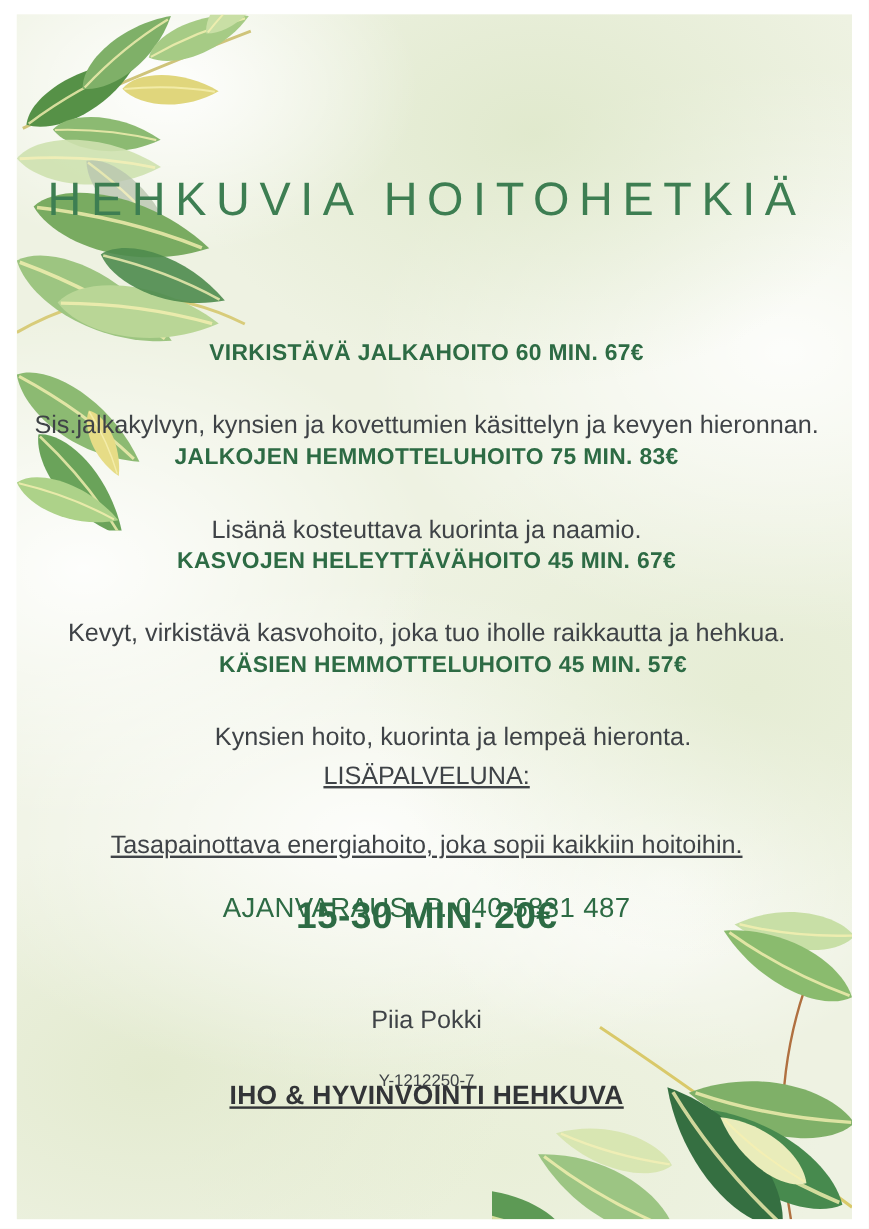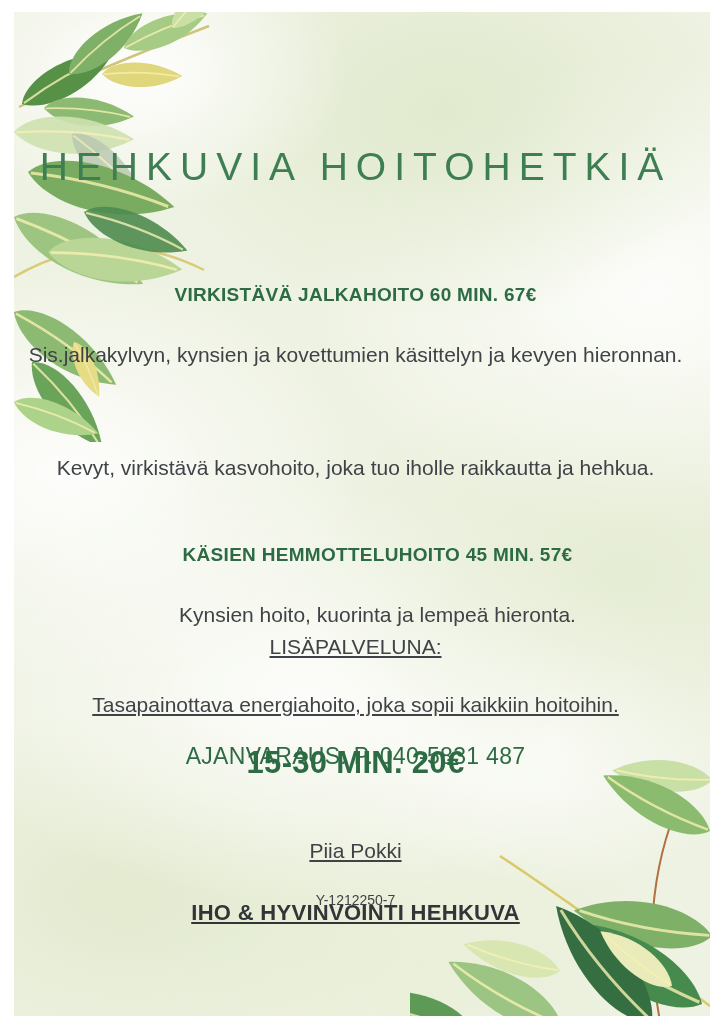--- a/index.html
+++ b/index.html
@@ -70,21 +70,21 @@
   }
   .extra .extra-price{
     display:block;font-weight:bold;font-size:31px;color:var(--heading-green);letter-spacing:.3px;
   }
   .booking{
     top:731px;
     font-weight:normal;font-size:23px;letter-spacing:.3px;
     color:var(--heading-green);
   }
   .owner-block{top:792px;line-height:31px;}
-  .owner-name{display:block;font-size:21px;color:var(--body-gray);text-decoration:underline;}
+  .owner-name{display:block;font-size:21px;color:var(--body-gray);}
   .business-name{display:block;font-weight:bold;font-size:22px;letter-spacing:.3px;color:var(--dark-text);text-decoration:underline;}
   .business-id{top:880px;font-size:14px;color:var(--body-gray);}
 </style>
 </head>
 <body>
 
 <div class="poster">
 
   <svg class="foliage top-left" viewBox="0 0 260 430" xmlns="http://www.w3.org/2000/svg">
     <defs>
@@ -130,22 +130,27 @@
 
   <div class="text-layer">
 
     <div class="tblock page-title">HEHKUVIA HOITOHETKIÄ</div>
 
     <div class="tblock svc svc-1">
       <span class="svc-name">VIRKISTÄVÄ JALKAHOITO 60 MIN. 67€</span>
       <span class="svc-desc">Sis.jalkakylvyn, kynsien ja kovettumien käsittelyn ja kevyen hieronnan.</span>
     </div>
 
+    <div class="tblock svc svc-2">
+      <span class="svc-name">JALKOJEN HEMMOTTELUHOITO 75 MIN. 83€</span>
+      <span class="svc-desc">Lisänä kosteuttava kuorinta ja naamio.</span>
+    </div>
 
     <div class="tblock svc svc-3">
+      <span class="svc-name">KASVOJEN HELEYTTÄVÄHOITO 45 MIN. 67€</span>
       <span class="svc-desc">Kevyt, virkistävä kasvohoito, joka tuo iholle raikkautta ja hehkua.</span>
     </div>
 
     <div class="tblock svc svc-4">
       <span class="svc-name">KÄSIEN HEMMOTTELUHOITO 45 MIN. 57€</span>
       <span class="svc-desc">Kynsien hoito, kuorinta ja lempeä hieronta.</span>
     </div>
 
     <div class="tblock extra">
       <span class="extra-label">LISÄPALVELUNA:</span>

